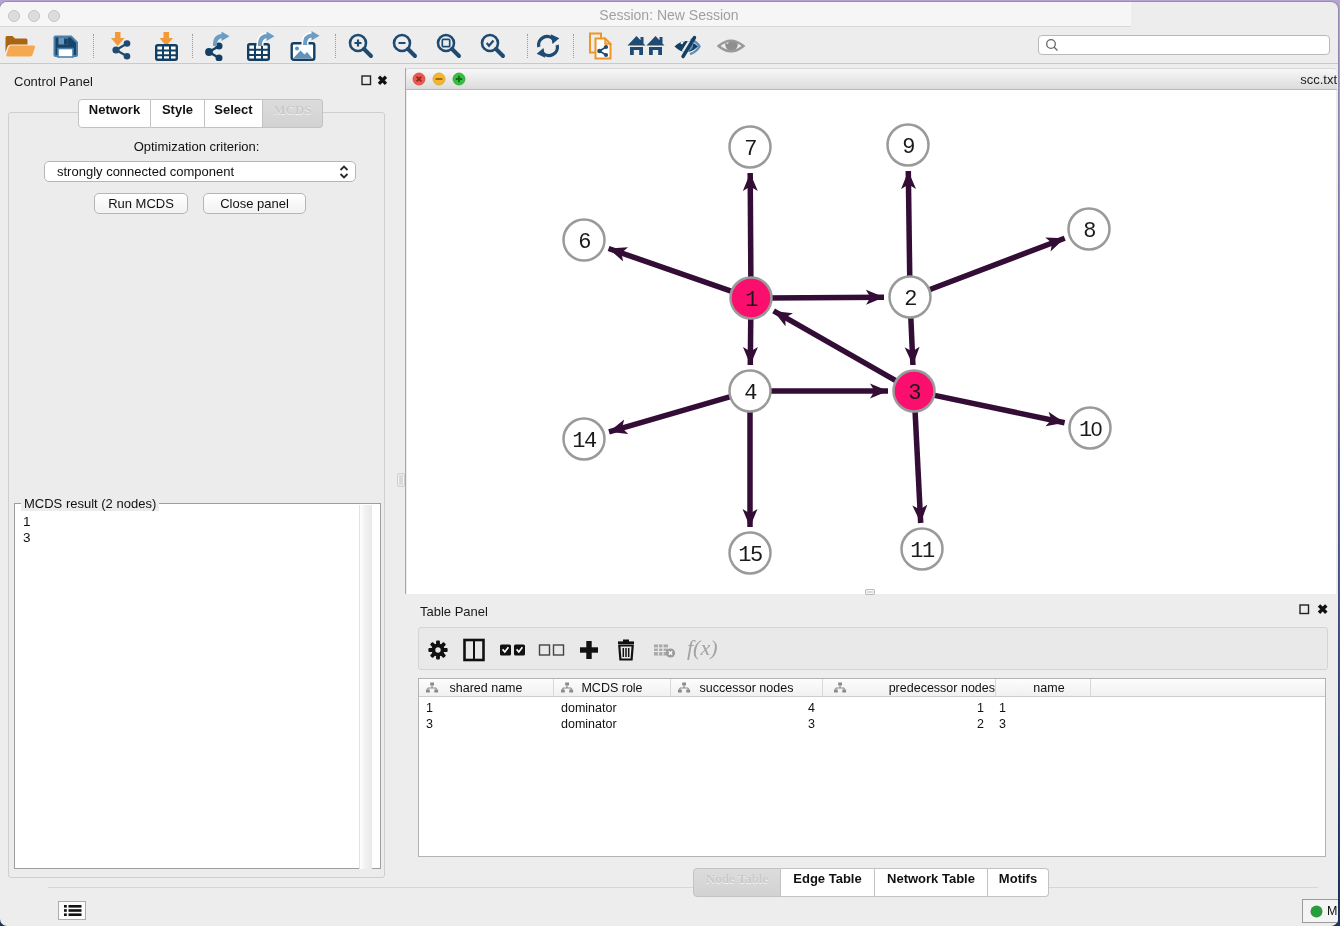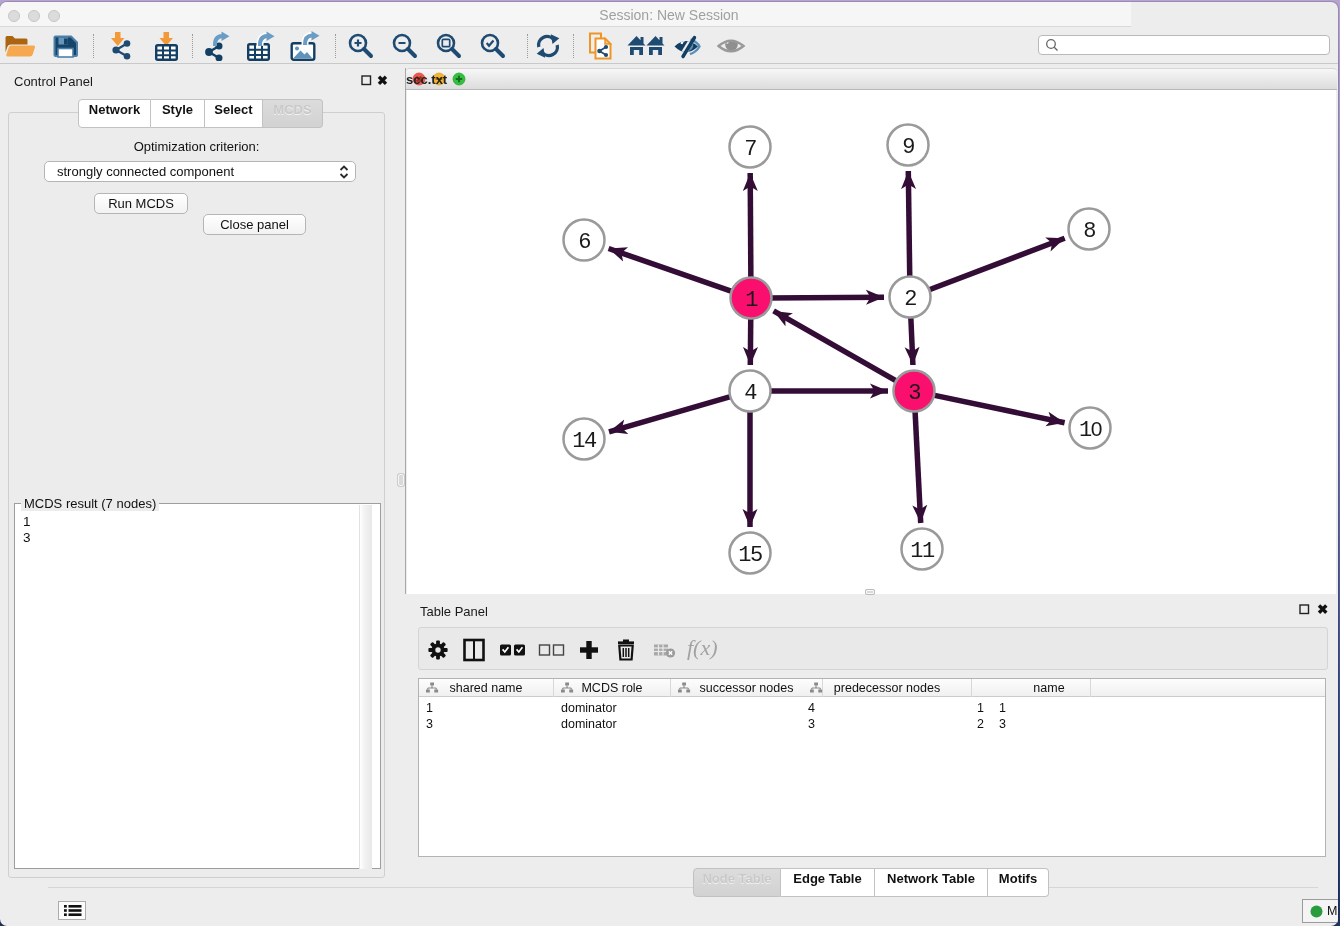--- a/index.html
+++ b/index.html
@@ -17,33 +17,33 @@
 .sep { position:absolute; top:6px; height:24px; width:0; border-left:1px dotted #9a9a9a; }
 .ticon { position:absolute; top:3px; }
 #searchbox { position:absolute; left:1038px; top:7px; width:292px; height:20px; background:#fff; border:1px solid #b9b9b9; border-radius:4px; }
 
 #cp-head { position:absolute; left:14px; top:72px; font-size:13px; color:#1a1a1a; }
 .wicon { position:absolute; font-size:12px; color:#111; }
 .tabs { position:absolute; display:flex; z-index:5; }
 .tab { height:29px; background:#fff; border:1px solid #c2c2c2; border-left:none; font-size:13px; font-weight:bold; color:#111; text-align:center; line-height:19px; }
 .tab.first { border-left:1px solid #c2c2c2; border-radius:4px 0 0 4px; }
 .tab.last { border-radius:0 4px 4px 0; }
-.tab.sel { background:linear-gradient(#dcdcdc,#d2d2d2); color:#c9c9c9; text-shadow:0 1px 0 #f2f2f2; }
+.tab.sel { background:linear-gradient(#dcdcdc,#d2d2d2); color:#c9c9c9; text-shadow:0 1px 0 #f2f2f2;font-family:Liberation Serif, serif; }
 #cp-body { position:absolute; left:8px; top:110px; width:377px; height:766px; border:1px solid #cfcfcf; border-radius:3px; background:#ececec; }
 #opt-label { position:absolute; left:0; top:137px; width:393px; text-align:center; font-size:13px; color:#111; }
 #dropdown { position:absolute; left:44px; top:159px; width:312px; height:21px; background:#fff; border:1px solid #b5b5b5; border-radius:5px; font-size:13px; line-height:19px; padding-left:12px; color:#111; }
 .btn { position:absolute; height:21px; background:linear-gradient(#ffffff,#f2f2f2); border:1px solid #b5b5b5; border-radius:5px; font-size:13px; color:#111; text-align:center; line-height:19px; }
 #mcds-group { position:absolute; left:14px; top:501px; width:367px; height:366px; border:1px solid #9e9e9e; background:#fff; }
 #mcds-legend { position:absolute; left:21px; top:494px; background:#ececec; padding:0 3px; font-size:13px; color:#111; }
 #mcds-vals { position:absolute; left:23px; top:512px; font-size:13.5px; color:#111; line-height:16px; }
 #mcds-scroll { position:absolute; left:344px; top:1px; width:13px; height:364px; background:linear-gradient(90deg,#ffffff,#f2f2f2 40%,#e8e8e8); border-left:1px solid #e2e2e2; }
 
 #netwin { position:absolute; left:406px; top:66px; width:931px; height:526px; }
 #net-titlebar { position:absolute; left:0; top:0; width:931px; height:22px; background:linear-gradient(#f7f7f7,#dcdcdc); border-top:1px solid #d6d6d6; border-bottom:1px solid #b9b9b9; border-radius:4px 4px 0 0; box-sizing:border-box; }
-#net-title { position:absolute; top:2.5px; width:931px; text-align:left; font-size:13px; font-weight:bold; color:#222; }
+#net-title { position:absolute; top:2.5px; width:931px; text-align:right; font-size:13px; font-weight:normal; color:#222; }
 #net-canvas { position:absolute; left:1px; top:22px; width:929px; height:504px; background:#fff; }
 
 #tp { position:absolute; left:406px; top:600px; width:934px; height:287px; background:#ededed; }
 #tp-head { position:absolute; left:14px; top:2px; font-size:13px; color:#1a1a1a; }
 #tp-toolbar { position:absolute; left:12px; top:25px; width:910px; height:43px; background:#e9e9e9; border:1px solid #d4d4d4; border-radius:3px; }
 #tbl { position:absolute; left:12px; top:76px; width:908px; height:179px; background:#fff; border:1px solid #b3b3b3; }
 #tbl-header { position:absolute; left:0; top:0; width:906px; height:18px; background:linear-gradient(#fdfdfd,#f0f0f0); border-bottom:1px solid #cccccc; }
 .th { position:absolute; top:0; height:18px; border-right:1px solid #d8d8d8; font-size:12.5px; color:#111; text-align:center; line-height:18px; }
 .td { position:absolute; font-size:12.5px; color:#111; line-height:16px; }
 #tp-tabs { position:absolute; left:287px; top:266px; display:flex; } #tp-tabs .tab { font-weight:bold; }
@@ -228,25 +228,25 @@
   </div>
   <div id="cp-body"></div>
   <div id="opt-label">Optimization criterion:</div>
   <div id="dropdown">strongly connected component<svg style="position:absolute; right:6px; top:3px;" width="10" height="14">
         <g fill="none" stroke="#2b2b2b" stroke-width="1.8">
           <path d="M1.5,5 L5,1.5 L8.5,5"></path>
           <path d="M1.5,9 L5,12.5 L8.5,9"></path>
         </g>
       </svg></div>
   <div class="btn" style="left:94px; top:191px; width:94px;">Run MCDS</div>
-  <div class="btn" style="left:203px; top:191px; width:103px;margin-top:21px;">Close panel</div>
+  <div class="btn" style="left:203px; top:191px; width:103px;">Close panel</div>
   <div id="mcds-group">
     <div id="mcds-scroll"></div>
   </div>
-  <div id="mcds-legend">MCDS result (7 nodes)</div>
+  <div id="mcds-legend">MCDS result (2 nodes)</div>
   <div id="mcds-vals">1<br>3</div>
 
   <div id="netwin">
     <div id="net-titlebar">
       <svg style="position:absolute; left:6px; top:3px;" width="56" height="14">
         <circle cx="7" cy="7" r="6" fill="#f0584d" stroke="#d8453c" stroke-width="0.8"></circle>
         <g stroke="#8f2a20" stroke-width="1.8">
             <line x1="4.6" y1="4.6" x2="9.4" y2="9.4"></line>
             <line x1="9.4" y1="4.6" x2="4.6" y2="9.4"></line>
           </g>
@@ -394,21 +394,21 @@
               <path d="M7,3.5 V6 M2.8,6 H11.2 M2.8,6 V7.5 M11.2,6 V7.5" stroke="#8a8a8a" stroke-width="1.2" fill="none"></path>
               <rect x="1" y="7.5" width="3.8" height="3" fill="#8a8a8a"></rect>
               <rect x="9.3" y="7.5" width="3.8" height="3" fill="#8a8a8a"></rect>
             </svg>MCDS role</div>
         <div class="th" style="left:252px; width:152px;"><svg class="hico" width="14" height="12">
               <rect x="5.2" y="0.5" width="3.8" height="3" fill="#8a8a8a"></rect>
               <path d="M7,3.5 V6 M2.8,6 H11.2 M2.8,6 V7.5 M11.2,6 V7.5" stroke="#8a8a8a" stroke-width="1.2" fill="none"></path>
               <rect x="1" y="7.5" width="3.8" height="3" fill="#8a8a8a"></rect>
               <rect x="9.3" y="7.5" width="3.8" height="3" fill="#8a8a8a"></rect>
             </svg>successor nodes</div>
-        <div class="th" style="left:384px; width:169px;"><svg class="hico" width="14" height="12">
+        <div class="th" style="left:408px; width:169px;text-align:right;"><svg class="hico" width="14" height="12">
               <rect x="5.2" y="0.5" width="3.8" height="3" fill="#8a8a8a"></rect>
               <path d="M7,3.5 V6 M2.8,6 H11.2 M2.8,6 V7.5 M11.2,6 V7.5" stroke="#8a8a8a" stroke-width="1.2" fill="none"></path>
               <rect x="1" y="7.5" width="3.8" height="3" fill="#8a8a8a"></rect>
               <rect x="9.3" y="7.5" width="3.8" height="3" fill="#8a8a8a"></rect>
             </svg>predecessor nodes</div>
         <div class="th" style="left:589px; width:83px;">name</div>
       </div>
       <div class="td" style="left:7px; top:21px;">1</div>
       <div class="td" style="left:142px; top:21px;">dominator</div>
       <div class="td" style="left:380px; top:21px; width:16px; text-align:right;">4</div>

